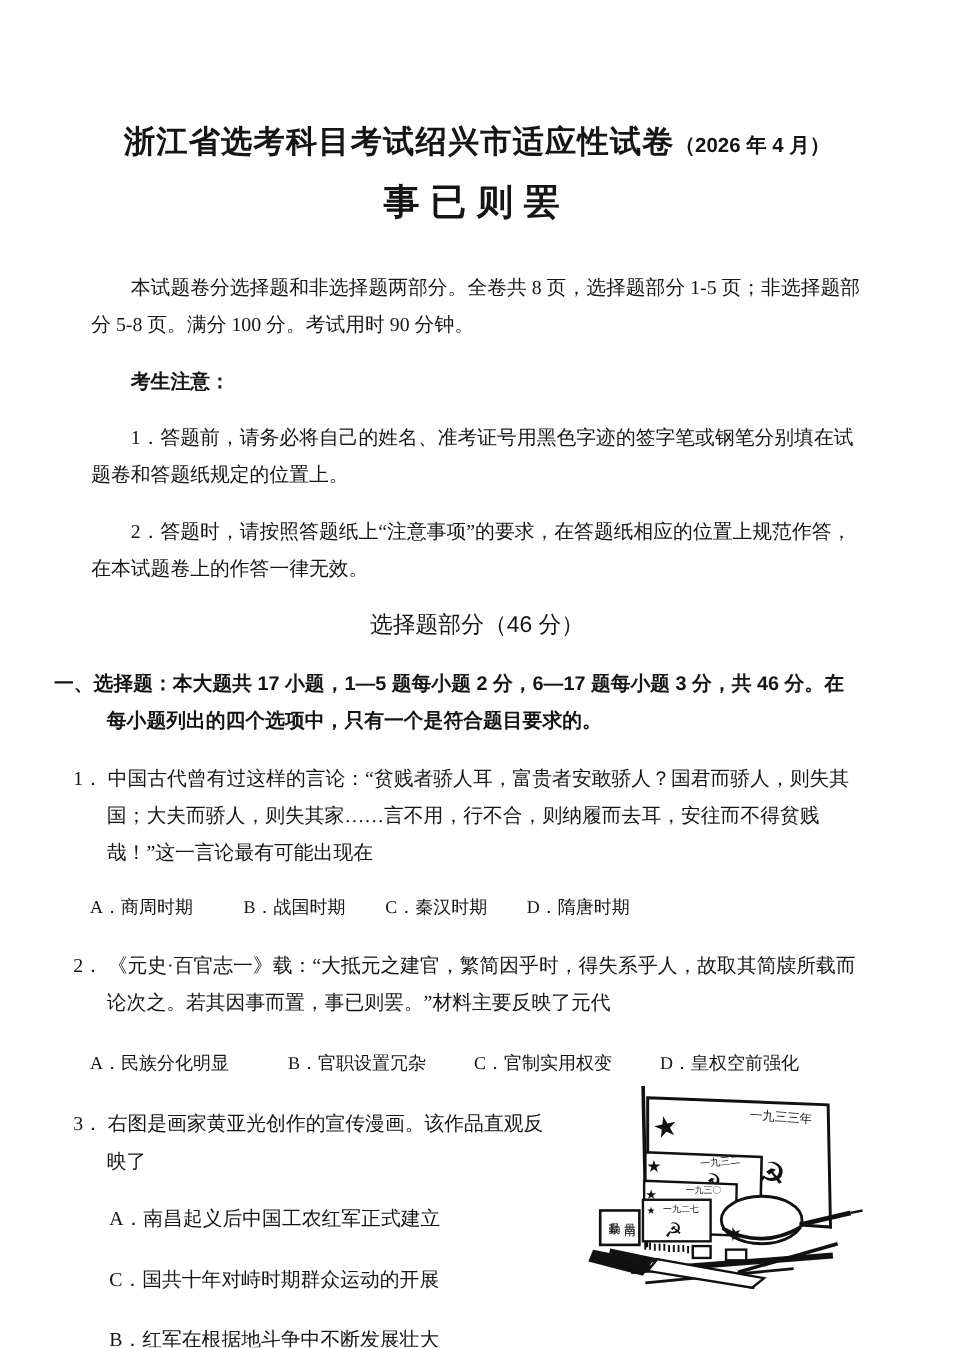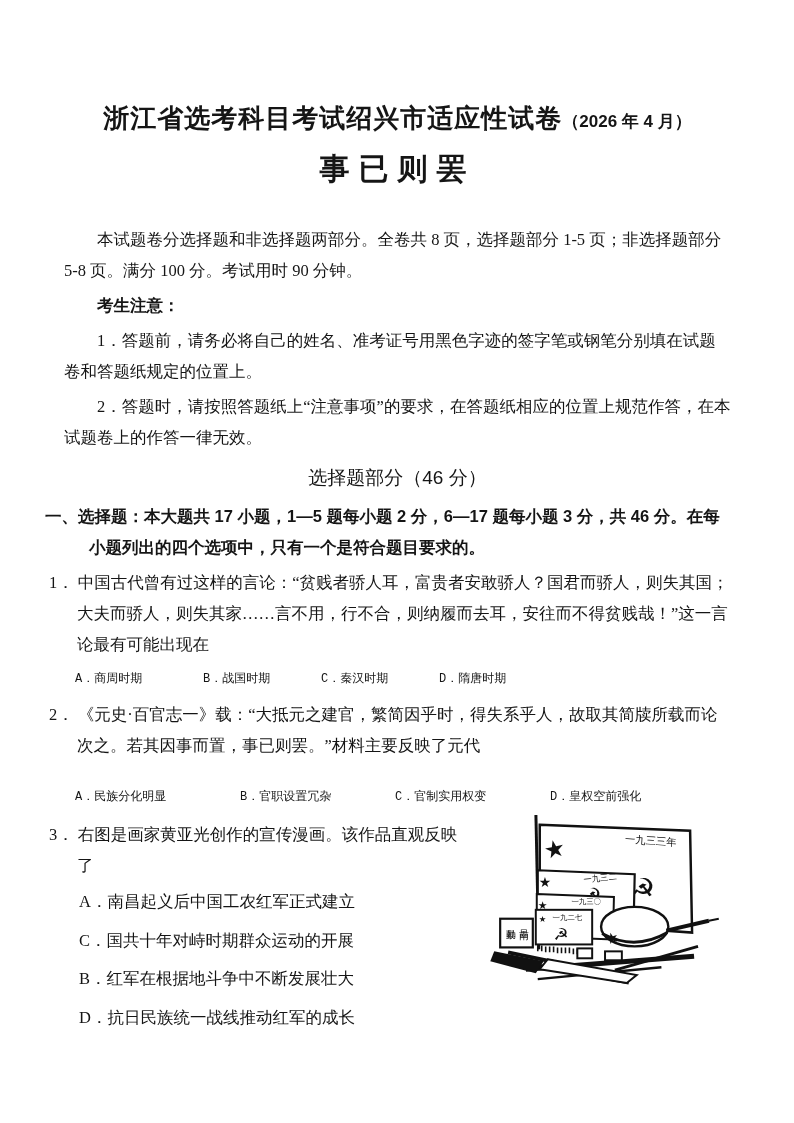--- a/index.html
+++ b/index.html
@@ -25,21 +25,21 @@
   .doc-title .date{font-size:17px;letter-spacing:0;}
   .doc-subtitle{
     margin:0 0 34px 0;
     text-align:center;
     font-family:"Liberation Sans","DejaVu Sans",sans-serif;
     font-weight:bold;
     font-size:30px;
     line-height:42px;
     letter-spacing:9px;
   }
-  p{margin:4px;font-size:16.5px;line-height:31px;}
+  p{margin:16px;font-size:16.5px;line-height:31px;}
   .indent{text-indent:2em;}
   .notice-label{font-weight:bold;}
   .section-title{
     margin:8px 0 6px 0;
     text-align:center;
     font-family:"Liberation Sans","DejaVu Sans",sans-serif;
     font-weight:normal;
     font-size:19px;
     line-height:34px;
   }
@@ -51,23 +51,22 @@
     margin-left:-15px;
     padding-left:44px;
     text-indent:-44px;
   }
   .question{margin-left:-15px;}
   .stem{padding-left:28px;text-indent:-28px;}
   .qnum{margin-right:4px;}
   .options-row{
     display:grid;
     padding-left:30px;
-    font-size:12px;
+    font-size:15px;
     line-height:31px;
-    font-family:Liberation Mono, monospace;
   }
   .opts-q1{grid-template-columns:128px 118px 118px auto;}
   .opts-q2{grid-template-columns:165px 155px 155px auto;margin-top:21px;}
   .q3-wrap{overflow:hidden;margin-top:2px;}
   .q3-option{padding-left:30px;line-height:34.5px;}
   .cartoon{
     float:right;
     width:262px;height:184px;
     margin:-14px -4px 0 10px;
   }

